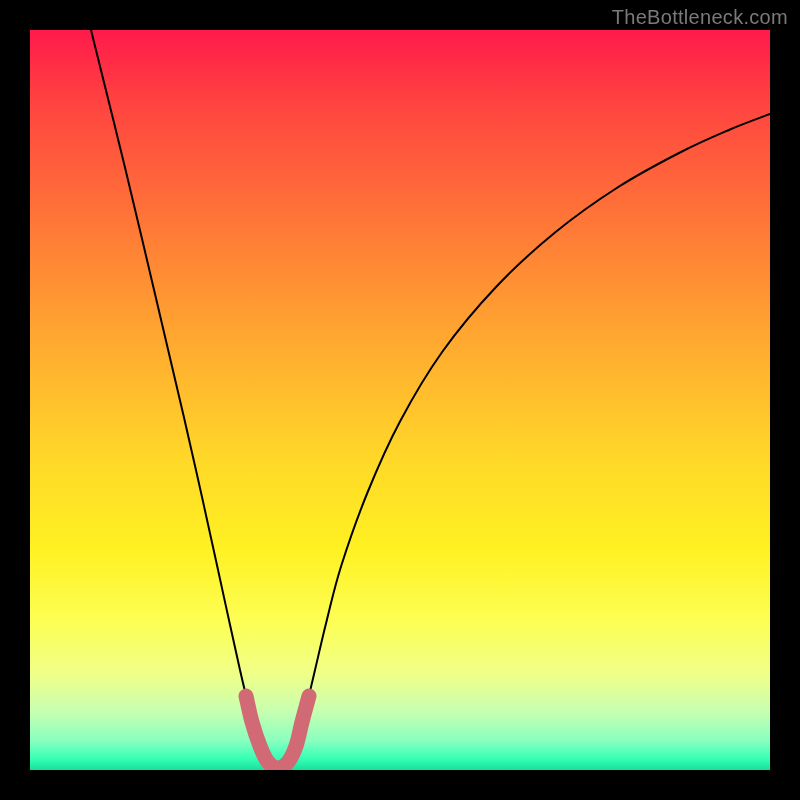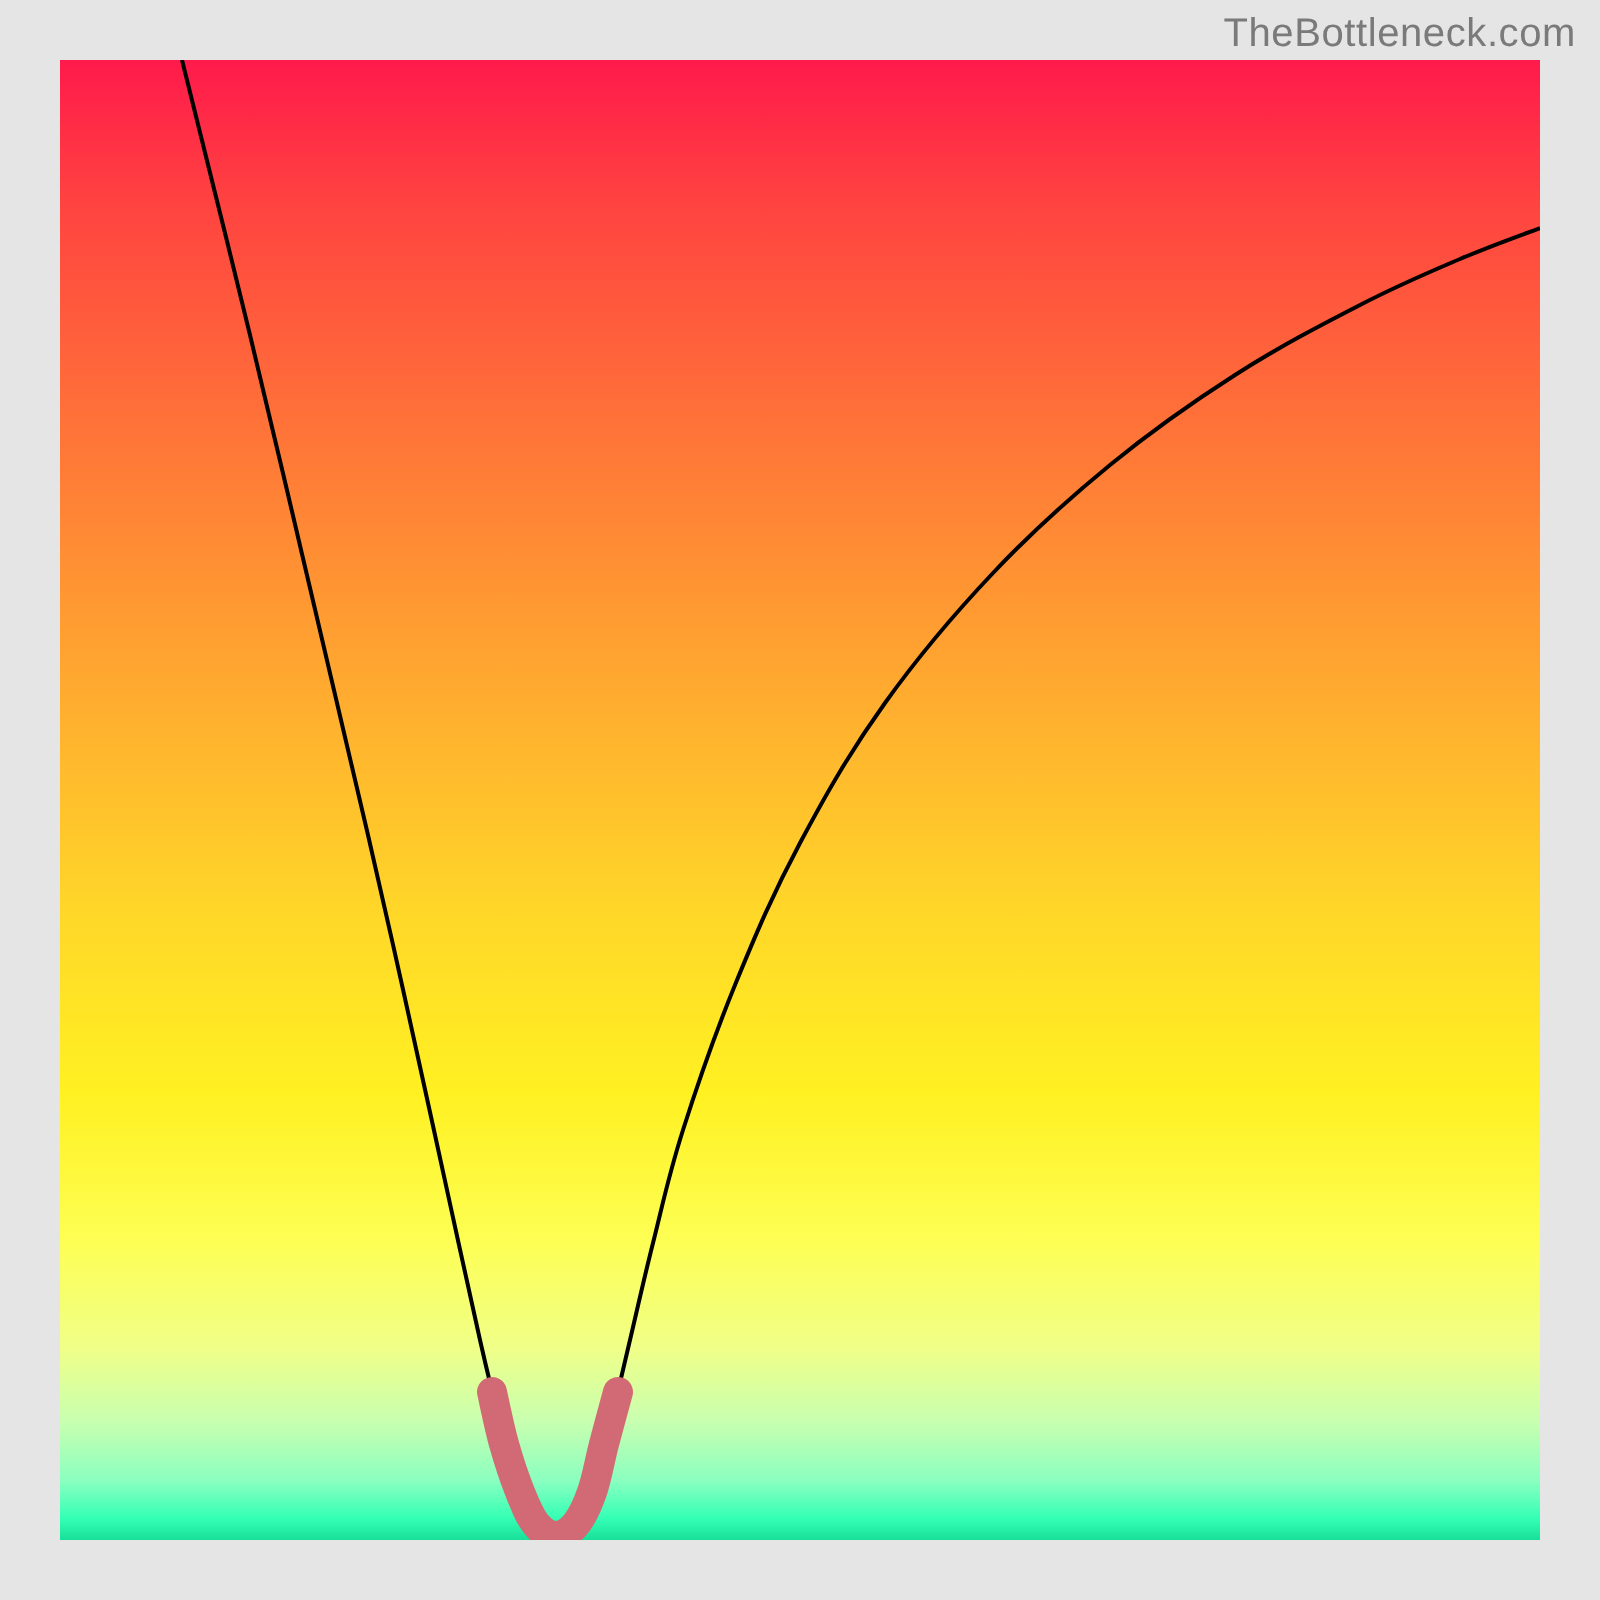--- a/index.html
+++ b/index.html
@@ -6,21 +6,21 @@
     margin: 0;
     padding: 0;
     width: 800px;
     height: 800px;
     overflow: hidden;
   }
   .frame {
     position: relative;
     width: 800px;
     height: 800px;
-    background: #e5e5e5;
+    background: #000000;
   }
   .plot-area {
     position: absolute;
     left: 30px;
     top: 30px;
     width: 740px;
     height: 740px;
     background: linear-gradient(to bottom,
       #ff1a4b 0%,
       #ff4440 10%,

